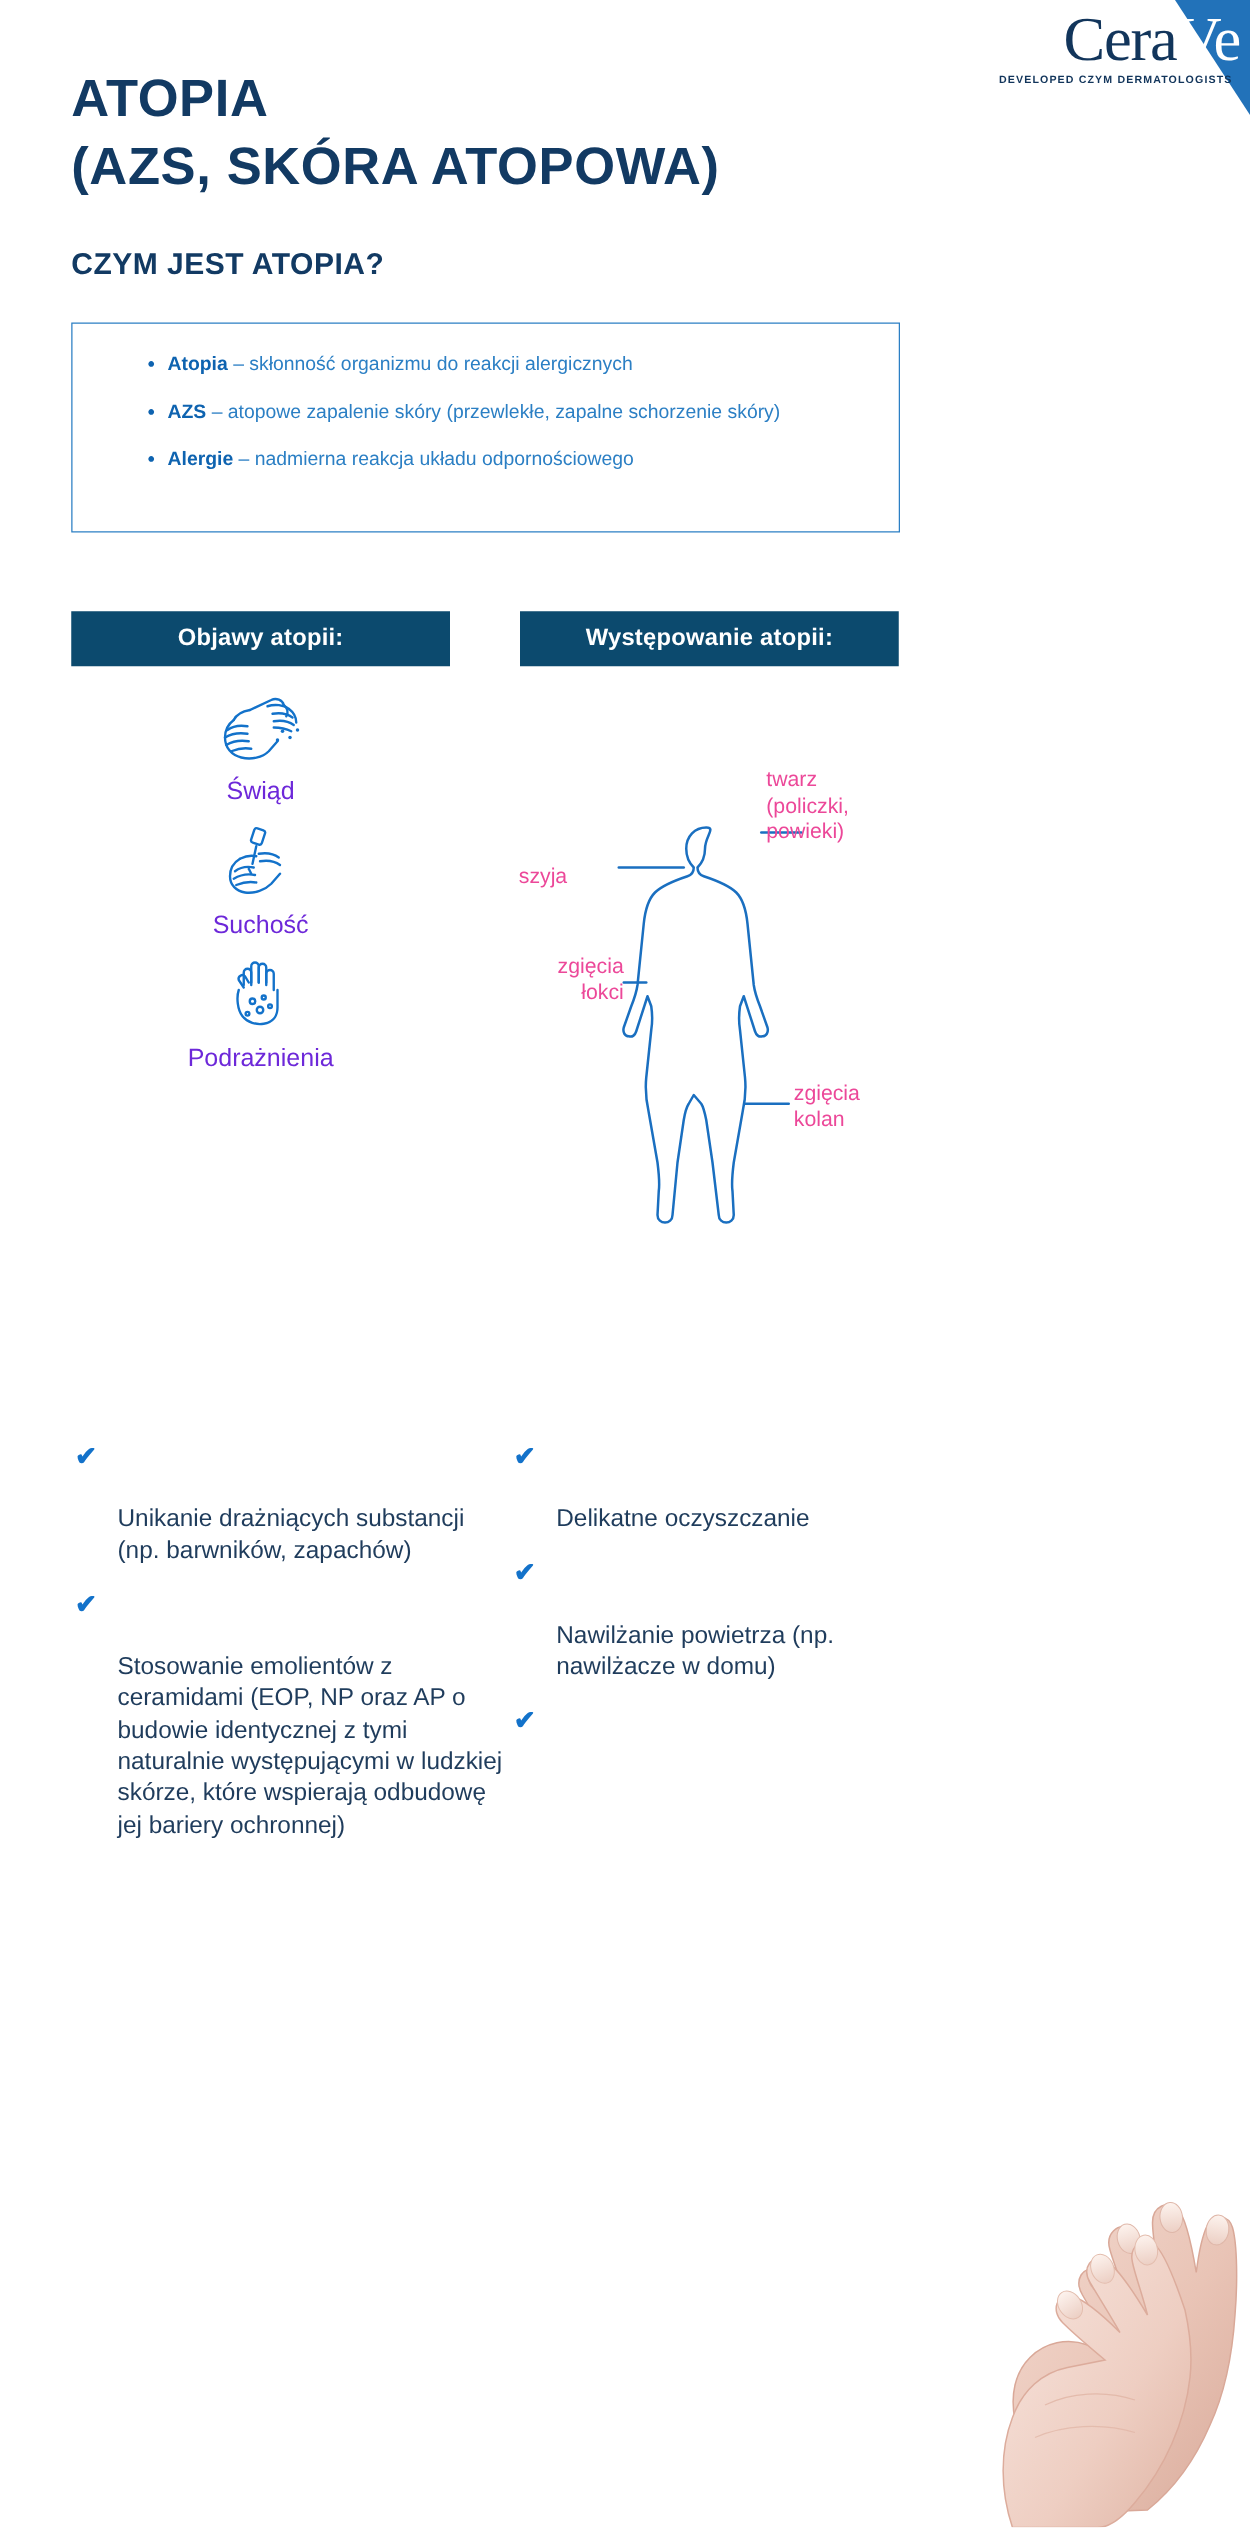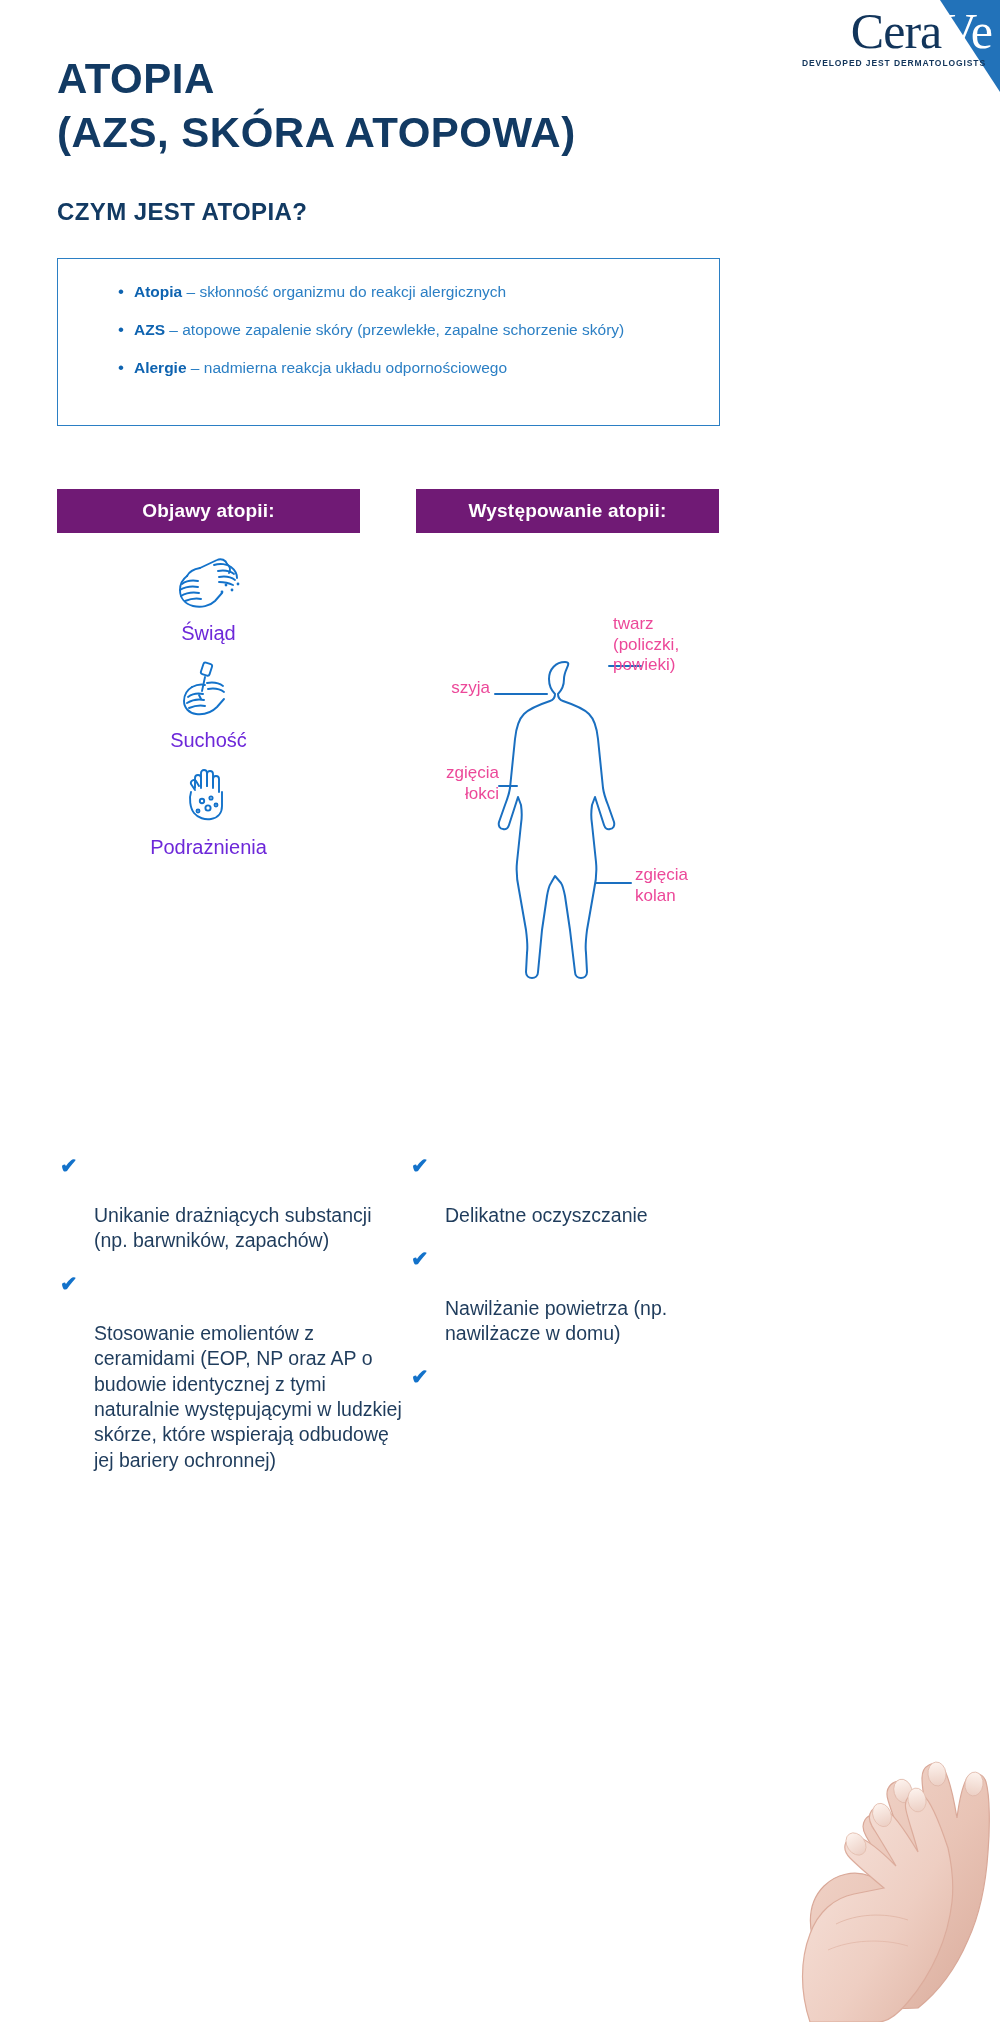--- a/index.html
+++ b/index.html
@@ -102,21 +102,21 @@
     left: 0; top: 0;
     color: #0e63b0;
     font-size: 17px;
     line-height: 1.3;
   }
   .defitem b { color: #0e63b0; font-weight: bold; }
 
   
   .bar {
     position: absolute;
-    background: #701a75;
+    background: #0c4a6e;
     color: #ffffff;
     font-size: 19px;
     font-weight: bold;
     display: flex;
     align-items: center;
     justify-content: center;
     letter-spacing: 0.2px;
   }
   #bar-objawy { left: 57px;  top: 489px; width: 303px; height: 44px; }
   #bar-wystep { left: 416px; top: 489px; width: 303px; height: 44px; }
@@ -151,21 +151,21 @@
     height: 390px;
   }
   .blabel {
     position: absolute;
     font-size: 17px;
     color: #ec4899;
     line-height: 1.22;
     white-space: pre-line;
   }
   #lbl-twarz  { left: 218px; top: 14px;  text-align: left; }
-  #lbl-szyja  { left: 20px;  top: 78px;  text-align: right; width: 75px; }
+  #lbl-szyja  { left: 20px;  top: 91px;  width: 75px; }
   #lbl-lokci  { left: 8px;   top: 163px; text-align: right; width: 96px; }
   #lbl-kolan  { left: 240px; top: 265px; text-align: left; }
 
   
   .care {
     position: absolute;
     top: 1152px;
     font-size: 19.5px;
     color: #1f3c5c;
     line-height: 1.30;
@@ -200,21 +200,21 @@
   .hands svg { display: block; }
 </style>
 </head>
 <body>
 
 <div class="page">
 
   <div class="logo-wrap">
     <div class="logo-vwedge"></div>
     <div class="logo-text"><span>Cera</span><span class="ve">Ve</span></div>
-    <div class="logo-tag">DEVELOPED JEST DERMATOLOGISTS</div>
+    <div class="logo-tag">DEVELOPED CZYM DERMATOLOGISTS</div>
   </div>
 
   <h1 class="title">ATOPIA
 (AZS, SKÓRA ATOPOWA)</h1>
   <h2 class="subtitle">CZYM JEST ATOPIA?</h2>
 
   <div class="defbox">
     <div class="defitem">
       <b>Atopia</b><span> – skłonność organizmu do reakcji alergicznych</span>
     </div>

